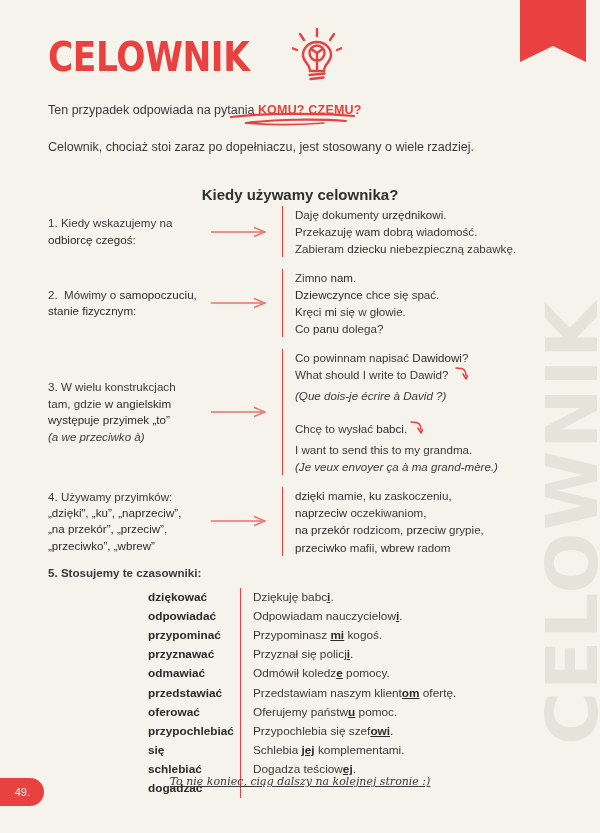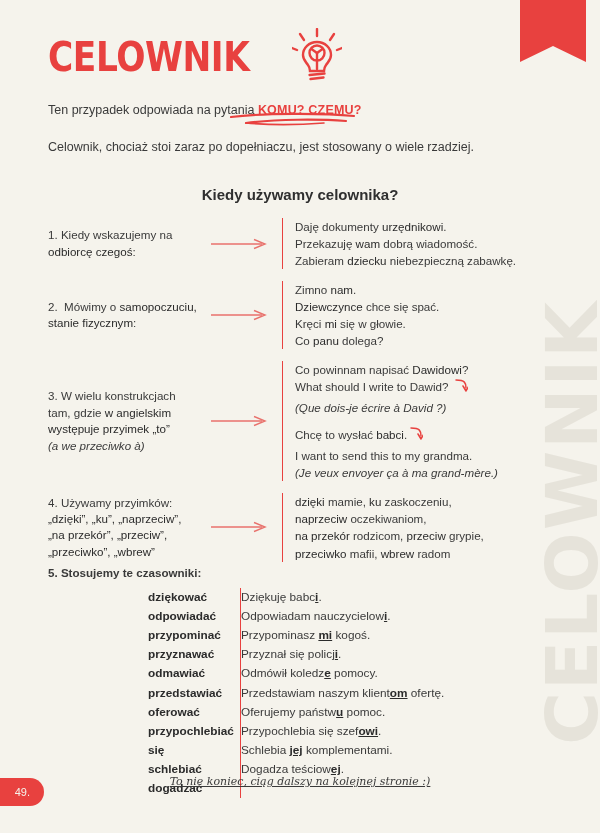--- a/index.html
+++ b/index.html
@@ -82,21 +82,21 @@
 
   
   .section-heading {
     position:absolute; top:186px; left:0; width:600px;
     text-align:center;
     font-size:15px; font-weight:bold; color:#2F2F2F;
     z-index:2;
   }
 
   
-  .rules { position:absolute; top:218px; left:0; width:595px; z-index:2; }
+  .rules { position:absolute; top:206px; left:0; width:595px; z-index:2; }
 
   .rule {
     position:relative;
     display:flex;
     align-items:center;
     margin-bottom:12px;
   }
   .rule-left {
     width:200px;
     padding-left:48px;
@@ -109,21 +109,21 @@
   }
   .arrow-svg { display:block; }
 
   .rule-right {
     flex:1;
     border-left:1.4px solid #E8413F;
     padding-left:12px;
     font-size:11.6px;
     line-height:1.47;
   }
-  .rule-right .blk + .blk { margin-top:10px; }
+  .rule-right .blk + .blk { margin-top:16px; }
 
   b { font-weight:normal; color:#2B2B2B; }
   i { font-style:italic; }
 
   
   .hook { display:inline-block; vertical-align:-4px; margin-left:2px; }
 
   
   .verbs-title {
     position:absolute; top:566px; left:48px;
@@ -137,21 +137,21 @@
     width:240px;
     padding-left:148px;
     font-size:11.8px;
     font-weight:bold;
     line-height:1.62;
     color:#2B2B2B;
   }
   .verbs-right {
     flex:1;
     border-left:1.4px solid #E8413F;
-    padding-left:0;
+    padding-left:12px;
     font-size:11.8px;
     line-height:1.62;
   }
   .verbs-right u { text-decoration:underline; font-weight:bold; color:#2B2B2B; }
 
   
   .footnote {
     position:absolute; top:775px; left:0; width:600px;
     text-align:center;
     font-size:11px;

